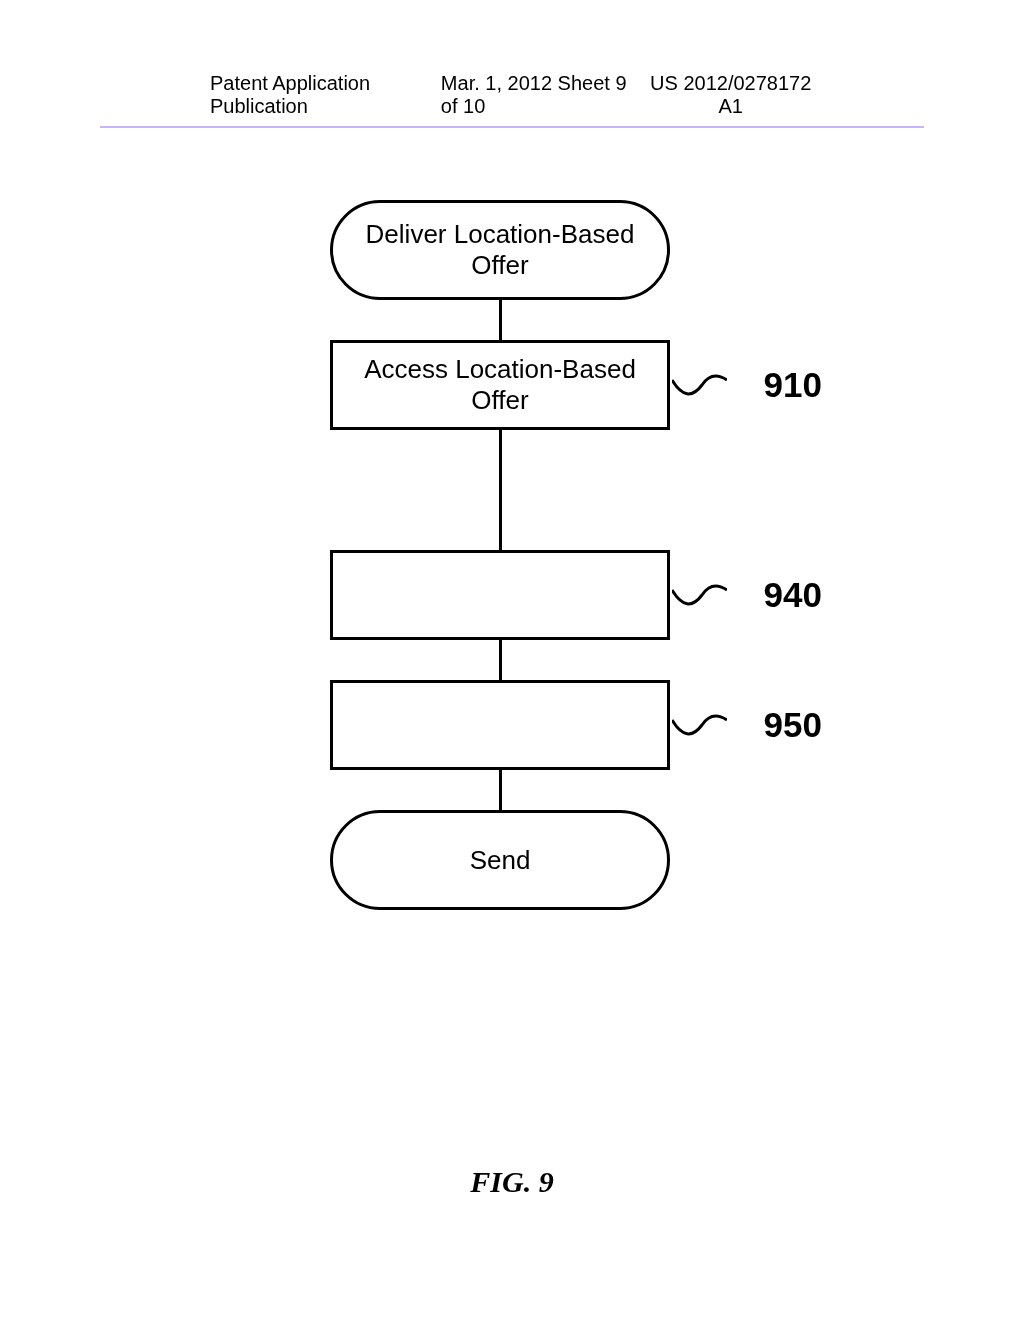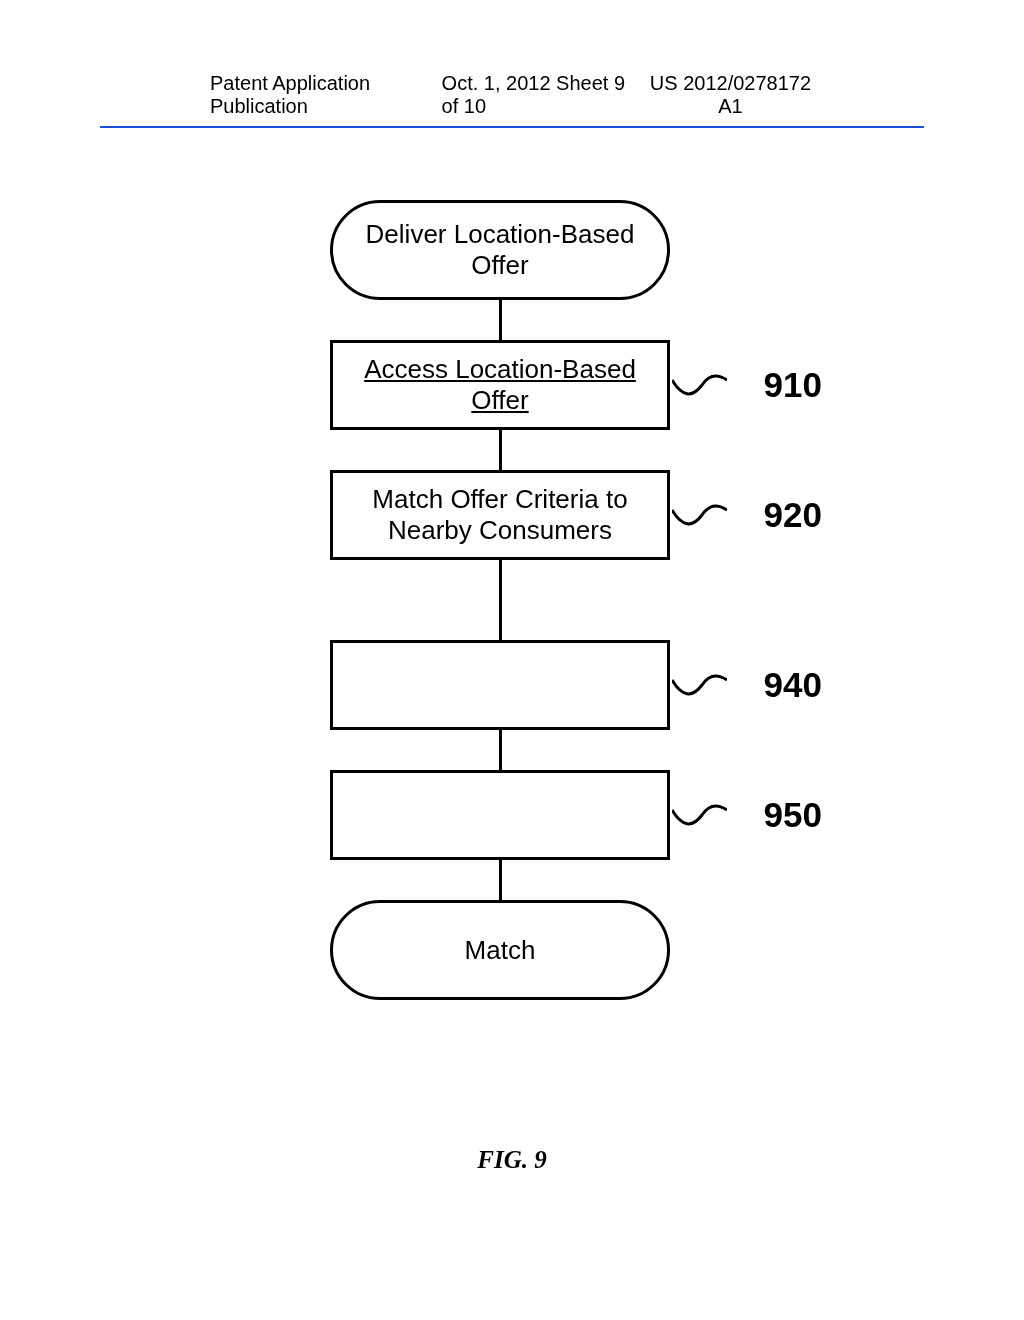--- a/index.html
+++ b/index.html
@@ -16,21 +16,21 @@
     }
     .header {
       position: absolute;
       top: 72px;
       left: 0;
       right: 0;
       padding: 0 110px 8px 110px;
       display: flex;
       justify-content: space-between;
       font-size: 20px;
-      border-bottom: 2px solid #1d4ed8;
+      border-bottom: 2px solid #c4b5fd;
       margin: 0 100px;
     }
     .header-left {
       font-weight: normal;
     }
     .header-center {
       font-weight: normal;
     }
     .header-right {
       font-weight: normal;
@@ -92,68 +92,60 @@
     .ref-connector {
       position: absolute;
       right: -60px;
       top: 50%;
       width: 55px;
       height: 30px;
       transform: translateY(-50%);
     }
     .figure-label {
       position: absolute;
-      bottom: 146px;
+      bottom: 121px;
       left: 0;
       right: 0;
       text-align: center;
-      font-size: 25px;
+      font-size: 30px;
       font-weight: bold;
       font-style: italic;
       font-family: 'Times New Roman', Times, serif;
     }
   </style>
 </head>
 <body>
 
 <div class="header">
   <span class="header-left">Patent Application Publication</span>
-  <span class="header-center">Oct. 1, 2012  Sheet 9 of 10</span>
+  <span class="header-center">Mar. 1, 2012  Sheet 9 of 10</span>
   <span class="header-right">US 2012/0278172 A1</span>
 </div>
 
 <div class="diagram-area">
   <div class="flowchart">
 
     <div class="terminal-box">
       <span style="white-space: pre-line;">Deliver Location-Based
 Offer</span>
     </div>
 
     <div class="connector"></div>
 
     <div class="process-box">
-      <span style="white-space: pre-line; text-decoration: underline;">Access Location-Based
+      <span style="white-space: pre-line;">Access Location-Based
 Offer</span>
       <svg class="ref-connector" viewBox="0 0 55 30">
         <path d="M 0 10 Q 15 35 30 15 Q 40 0 55 10" stroke="black" stroke-width="3" fill="none"></path>
       </svg>
       <span class="ref-label">910</span>
     </div>
 
     <div class="connector"></div>
 
-    <div class="process-box">
-      <span style="white-space: pre-line;">Match Offer Criteria to
-Nearby Consumers</span>
-      <svg class="ref-connector" viewBox="0 0 55 30">
-        <path d="M 0 10 Q 15 35 30 15 Q 40 0 55 10" stroke="black" stroke-width="3" fill="none"></path>
-      </svg>
-      <span class="ref-label">920</span>
-    </div>
 
     <div class="connector"></div>
 
 
     <div class="connector"></div>
 
     <div class="process-box">
       <svg class="ref-connector" viewBox="0 0 55 30">
         <path d="M 0 10 Q 15 35 30 15 Q 40 0 55 10" stroke="black" stroke-width="3" fill="none"></path>
       </svg>
@@ -165,19 +157,19 @@
     <div class="process-box">
       <svg class="ref-connector" viewBox="0 0 55 30">
         <path d="M 0 10 Q 15 35 30 15 Q 40 0 55 10" stroke="black" stroke-width="3" fill="none"></path>
       </svg>
       <span class="ref-label">950</span>
     </div>
 
     <div class="connector"></div>
 
     <div class="terminal-box">
-      <span>Match</span>
+      <span>Send</span>
     </div>
 
   </div>
 </div>
 
 <div class="figure-label">FIG. 9</div>
 
 </body></html>

